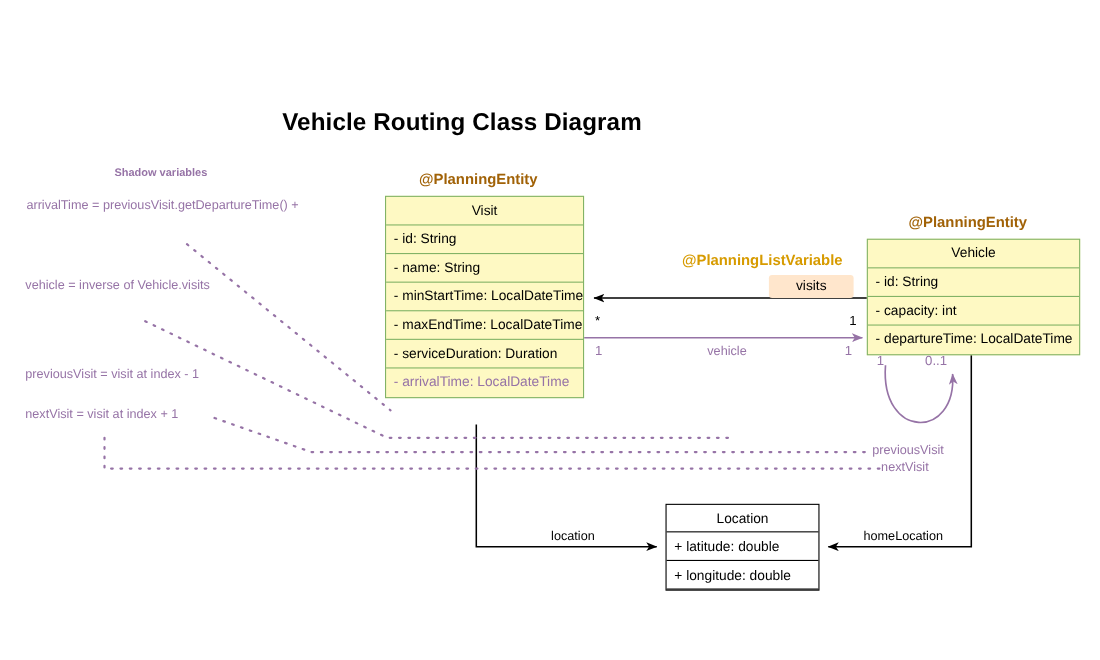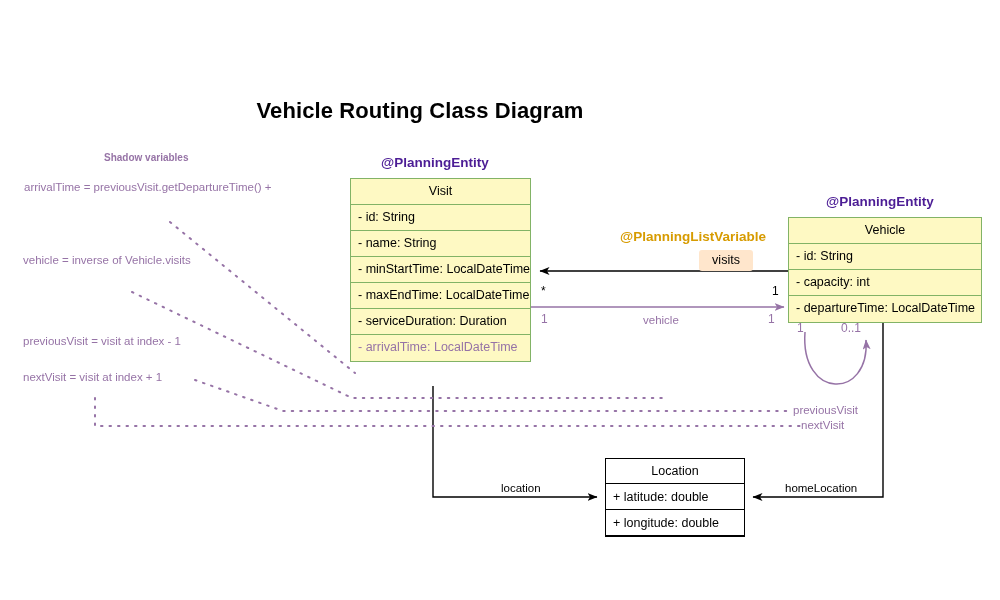--- a/index.html
+++ b/index.html
@@ -77,21 +77,21 @@
   }
 
   
   #box-location .row.head { height: 25px; line-height: 24px; }
   #box-location .row.attr { height: 26px; line-height: 26px; }
 
   .stereotype {
     position: absolute;
     font-size: 13.5px;
     font-weight: bold;
-    color: #4c1d95;
+    color: #a16207;
     white-space: nowrap;
   }
 
   
   .panel-title {
     position: absolute;
     font-size: 10px;
     font-weight: bold;
     color: #9673a6;
     white-space: nowrap;
@@ -207,21 +207,21 @@
     <div class="row">- departureTime: LocalDateTime</div>
   </div>
 
   <div class="umlbox plain" id="box-location" style="left:605px; top:458px; width:140px;">
     <div class="row head">Location</div>
     <div class="row attr">+ latitude: double</div>
     <div class="row attr">+ longitude: double</div>
   </div>
 
   <div class="stereotype" style="left:620px; top:229px; color:#d79b00;">@PlanningListVariable</div>
-  <div class="badge" style="left:699px; top:250px; width:54px; height:21px;">visits</div>
+  <div class="badge" style="left:699px; top:250px; width:77px; height:21px;">visits</div>
 
   <div class="elabel mult" style="left:541px; top:284px;">*</div>
   <div class="elabel mult" style="left:772px; top:284px;">1</div>
 
   <div class="elabel purple" style="left:643px; top:314px;">vehicle</div>
   <div class="elabel mult purple" style="left:541px; top:312px;">1</div>
   <div class="elabel mult purple" style="left:768px; top:312px;">1</div>
 
   <div class="elabel mult purple" style="left:797px; top:321px;">1</div>
   <div class="elabel mult purple" style="left:841px; top:321px;">0..1</div>

